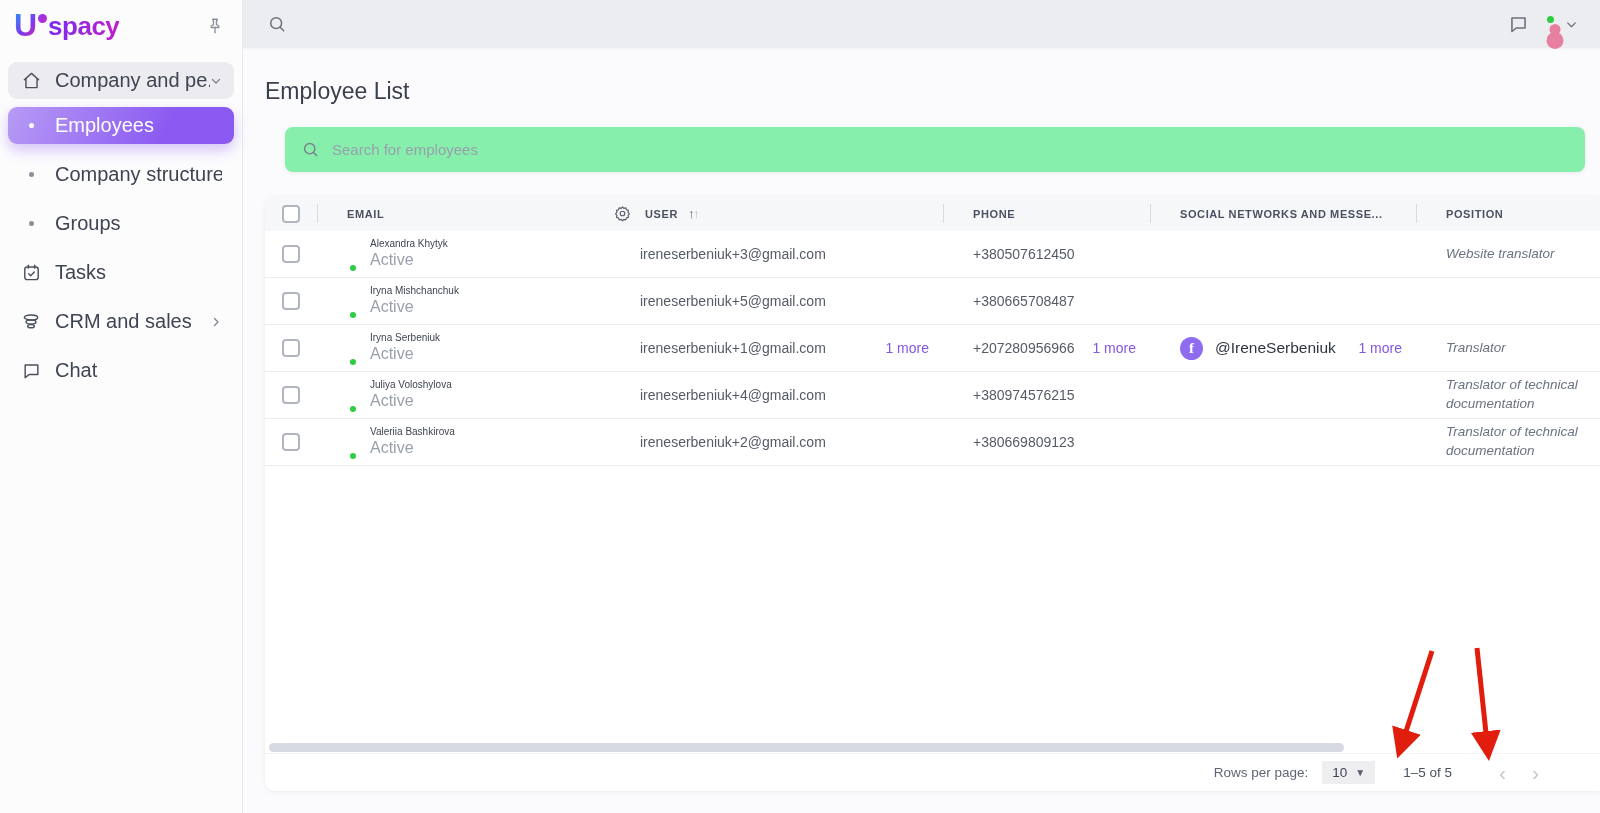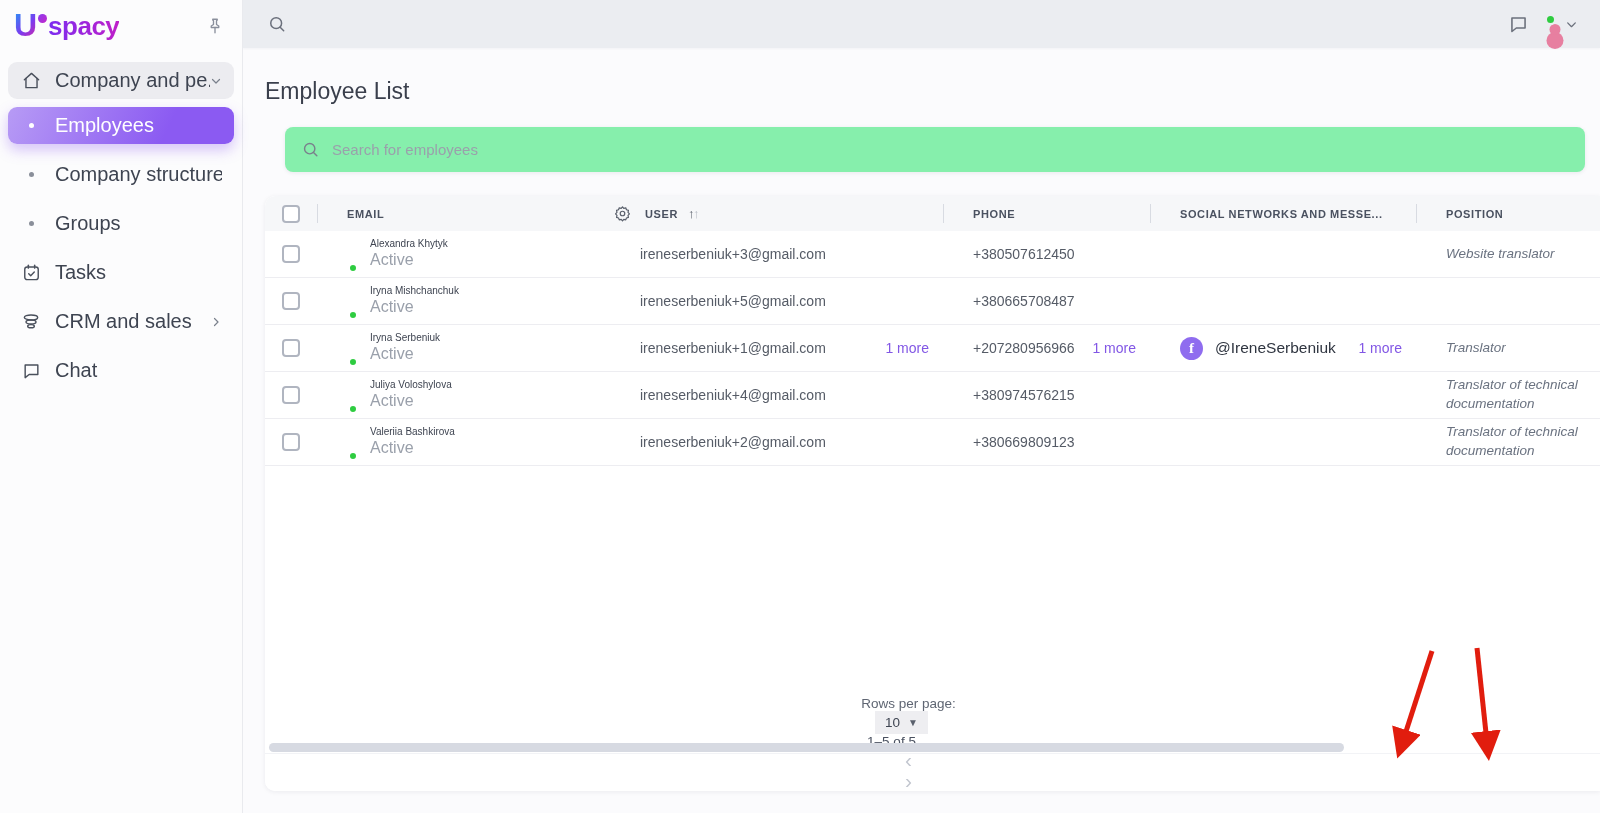--- a/index.html
+++ b/index.html
@@ -70,21 +70,21 @@
   .more-link { color:#8257e5; font-size:14px; margin-left:auto; padding-right:14px; cursor:pointer; white-space:nowrap; }
   .cell-split { justify-content:space-between; }
   .fb { width:23px; height:23px; border-radius:50%; background:#8f6cef; color:#fff; font-weight:700; font-size:15px; display:flex; align-items:center; justify-content:center; margin-right:12px; flex:none; cursor:pointer; font-family:"Liberation Serif", serif; }
   .handle { font-size:15.5px; color:#2f3540; }
   .pos { font-size:13.5px; color:#6a7280; line-height:1.4; white-space:nowrap; overflow:hidden;font-style:italic; }
   .tbody-spacer { flex:1; }
 
   
   .hscroll { height:10px; margin:0 0 0 4px; position:relative; }
   .hscroll .thumb { position:absolute; left:0; top:0; height:9px; width:1075px; background:#d7dae2; border-radius:5px; cursor:pointer; }
-  .pager { height:38px; display:flex; align-items:center; justify-content:flex-end; padding-right:48px; font-size:13.5px; color:#5f6673; border-top:1px solid #f2f3f6; background:#fff;flex-direction:column; }
+  .pager { height:38px; display:flex; align-items:center; justify-content:flex-end; padding-right:48px; font-size:13.5px; color:#5f6673; border-top:1px solid #f2f3f6; background:#fff; }
   .rpp-box { display:flex; align-items:center; background:#eeeef1; border-radius:0; padding:4px 10px; margin:0 28px 0 14px; cursor:pointer; color:#3e4451;text-align:right; }
   .rpp-box .caret { font-size:10px; color:#5a606c; margin-left:8px; }
   .range { margin-right:34px; color:#4a5160; }
   .pg-chev { color:#c2c6cf; font-size:21px; line-height:1; padding:0 13px; cursor:default; }
 
   
   .annot { position:absolute; left:0; top:0; width:1600px; height:813px; pointer-events:none; z-index:9; }
 
   svg.icn { display:block; }
 </style>

